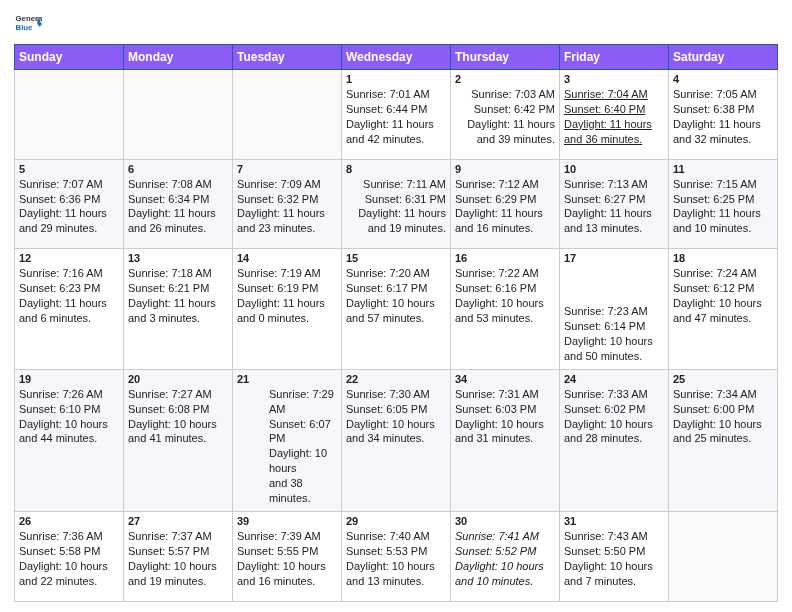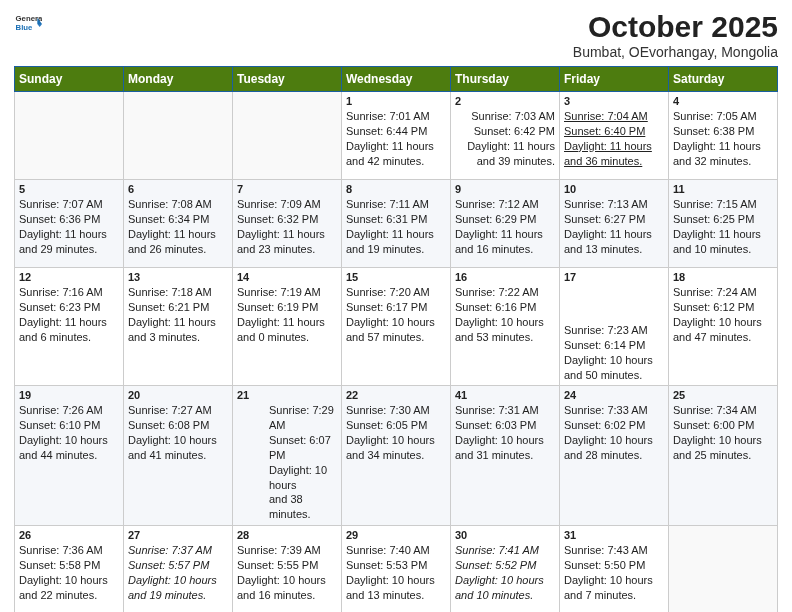--- a/index.html
+++ b/index.html
@@ -46,21 +46,21 @@
       color: #333;
     }
     .calendar {
       flex: 1;
       border: 1px solid #ccc;
       border-collapse: collapse;
       width: 100%;
       table-layout: fixed;
     }
     .calendar th {
-      background-color: #4d7c0f;
+      background-color: #8b5cf6;
       color: #fff;
       font-size: 12px;
       font-weight: bold;
       padding: 5px 4px;
       text-align: left;
       border: 1px solid #1a5fa0;
     }
     .calendar td {
       vertical-align: top;
       border: 1px solid #ccc;
@@ -93,24 +93,20 @@
 
 <div class="page">
   <div class="header">
     <div class="logo">
       <svg class="logo-icon" viewBox="0 0 36 36">
         <text x="2" y="14" font-size="10" font-weight="bold" fill="#333" font-family="Arial">General</text>
         <text x="2" y="26" font-size="10" font-weight="bold" fill="#1a6fb5" font-family="Arial">Blue</text>
         <polygon points="30,10 36,18 30,18" fill="#1a6fb5"></polygon>
         <polygon points="30,18 36,18 33,22" fill="#2979c0"></polygon>
       </svg>
-    </div>
-    <div class="title-block">
-      <h1>October 2025</h1>
-      <h2>Bumbat, OEvorhangay, Mongolia</h2>
     </div>
   </div>
 
   <table class="calendar">
     <thead>
       <tr>
         <th>Sunday</th>
         <th>Monday</th>
         <th>Tuesday</th>
         <th>Wednesday</th>
@@ -170,21 +166,21 @@
           </td>
           <td>
             <span class="day-num">7</span>
             <div class="day-info" style="white-space: pre-line;">Sunrise: 7:09 AM
 Sunset: 6:32 PM
 Daylight: 11 hours
 and 23 minutes.</div>
           </td>
           <td>
             <span class="day-num">8</span>
-            <div class="day-info" style="white-space: pre-line;">Sunrise: 7:11 AM
+            <div class="day-info" style="white-space: pre-line; text-align: right;">Sunrise: 7:11 AM
 Sunset: 6:31 PM
 Daylight: 11 hours
 and 19 minutes.</div>
           </td>
           <td>
             <span class="day-num">9</span>
             <div class="day-info" style="white-space: pre-line;">Sunrise: 7:12 AM
 Sunset: 6:29 PM
 Daylight: 11 hours
 and 16 minutes.</div>
@@ -278,21 +274,21 @@
 and 38 minutes.</div>
           </td>
           <td>
             <span class="day-num">22</span>
             <div class="day-info" style="white-space: pre-line;">Sunrise: 7:30 AM
 Sunset: 6:05 PM
 Daylight: 10 hours
 and 34 minutes.</div>
           </td>
           <td>
-            <span class="day-num">41</span>
+            <span class="day-num">34</span>
             <div class="day-info" style="white-space: pre-line;">Sunrise: 7:31 AM
 Sunset: 6:03 PM
 Daylight: 10 hours
 and 31 minutes.</div>
           </td>
           <td>
             <span class="day-num">24</span>
             <div class="day-info" style="white-space: pre-line;">Sunrise: 7:33 AM
 Sunset: 6:02 PM
 Daylight: 10 hours
@@ -309,27 +305,27 @@
         <tr>
           <td>
             <span class="day-num">26</span>
             <div class="day-info" style="white-space: pre-line;">Sunrise: 7:36 AM
 Sunset: 5:58 PM
 Daylight: 10 hours
 and 22 minutes.</div>
           </td>
           <td>
             <span class="day-num">27</span>
-            <div class="day-info" style="white-space: pre-line; font-style: italic;">Sunrise: 7:37 AM
+            <div class="day-info" style="white-space: pre-line;">Sunrise: 7:37 AM
 Sunset: 5:57 PM
 Daylight: 10 hours
 and 19 minutes.</div>
           </td>
           <td>
-            <span class="day-num">28</span>
+            <span class="day-num">39</span>
             <div class="day-info" style="white-space: pre-line;">Sunrise: 7:39 AM
 Sunset: 5:55 PM
 Daylight: 10 hours
 and 16 minutes.</div>
           </td>
           <td>
             <span class="day-num">29</span>
             <div class="day-info" style="white-space: pre-line;">Sunrise: 7:40 AM
 Sunset: 5:53 PM
 Daylight: 10 hours

